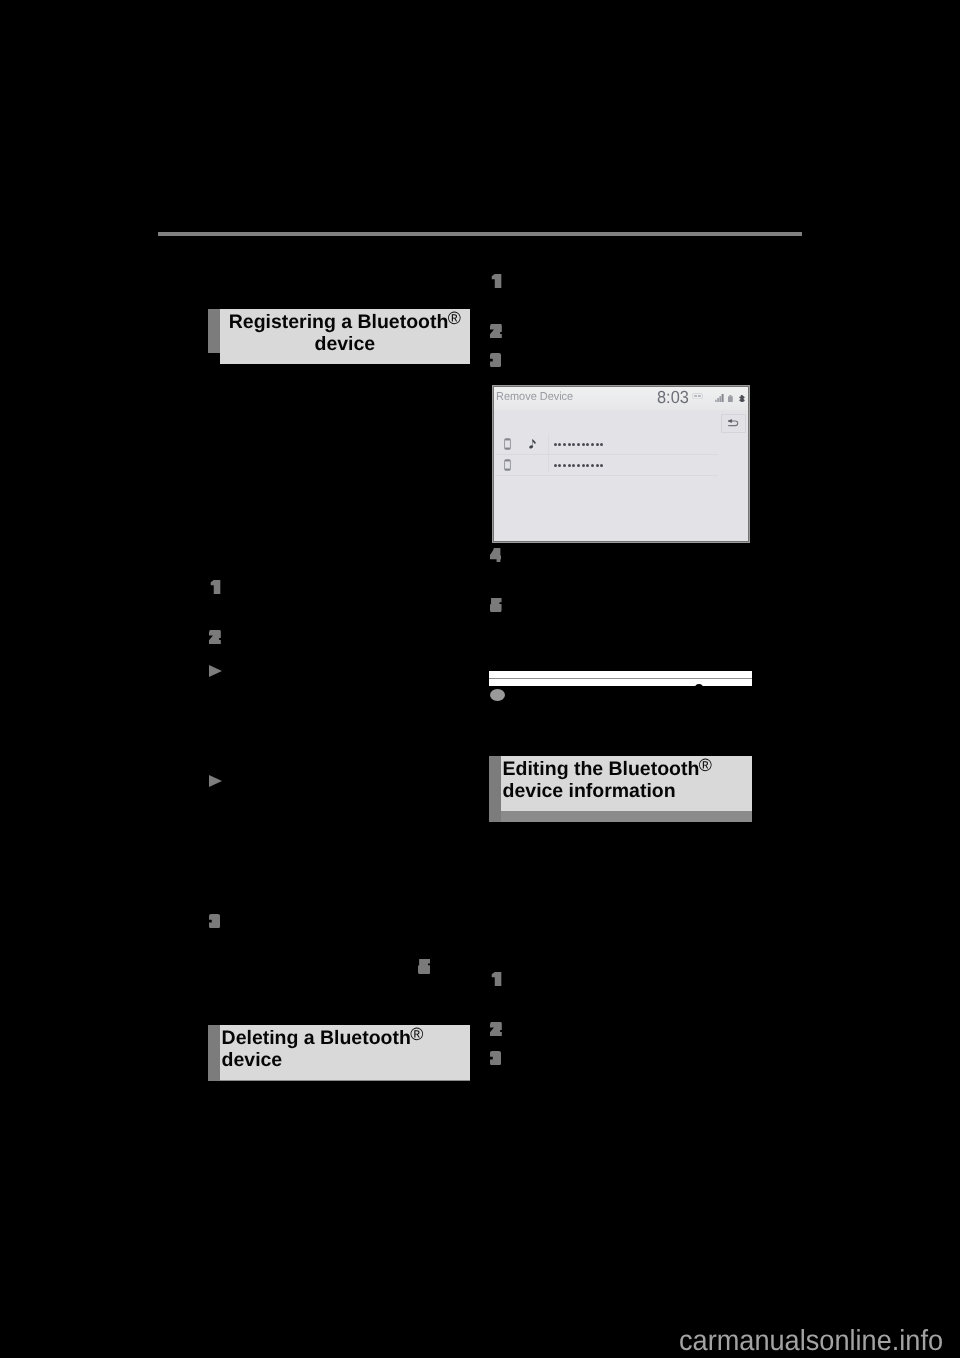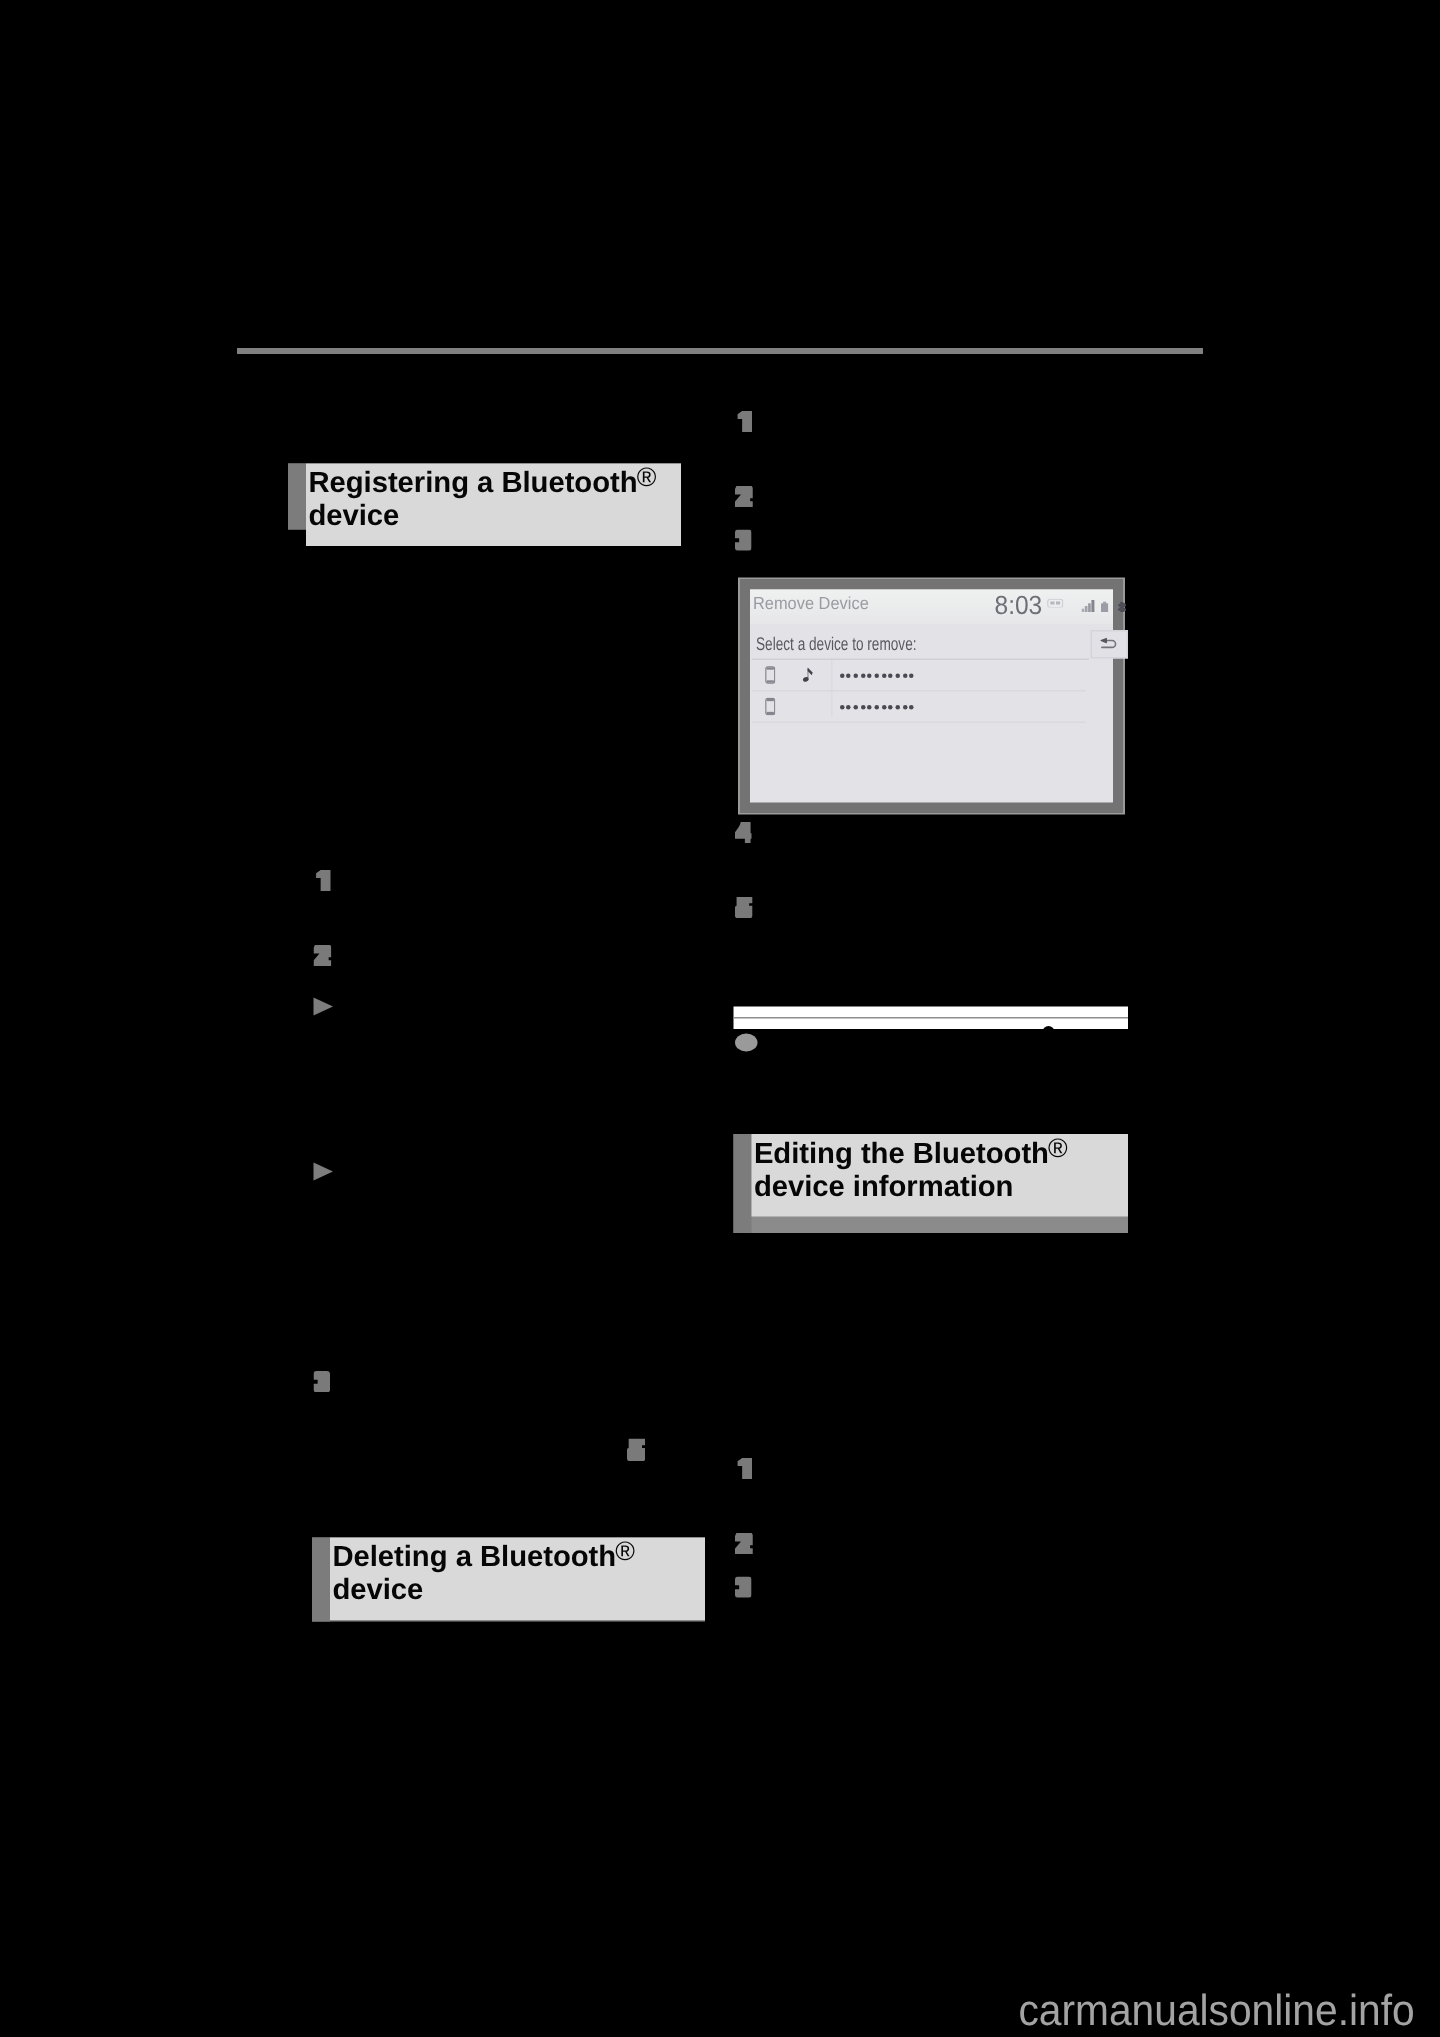--- a/index.html
+++ b/index.html
@@ -38,21 +38,21 @@
   .ref{position:absolute;height:15.2px;line-height:0;font-size:0;}
   .ref svg{display:block;height:15.2px;width:auto;}
 
   
   .wm{position:absolute;color:#a3a3a3;font-size:29px;line-height:29px;
       font-family:"Liberation Sans",sans-serif;white-space:nowrap;
       transform:scaleX(0.936);transform-origin:left top;}
 
   
   .shot{position:absolute;box-sizing:border-box;background:#e3e3e7;
-        border:7px solid #737373;box-shadow:0 0 0 1px #9b9b9b;
+        border:1px solid #737373;box-shadow:0 0 0 1px #9b9b9b;
         filter:blur(0.32px);}
   .shot *{box-sizing:border-box;}
   .sb{position:absolute;left:0;top:0;right:0;height:23px;
       background:linear-gradient(180deg,#eff0f0 0%,#e7e7e9 100%);}
   .sb-title{position:absolute;left:1.6px;top:3.1px;font-size:11.6px;line-height:14px;
             color:#9a9aa2;font-family:"Liberation Sans",sans-serif;
             transform:scaleX(0.943);transform-origin:left top;white-space:nowrap;}
   .sb-time{position:absolute;left:162.5px;top:0.6px;font-size:17.5px;line-height:18px;
            color:#6e6e77;font-family:"Liberation Sans",sans-serif;
            transform:scaleX(0.935);transform-origin:left top;white-space:nowrap;}
@@ -70,21 +70,21 @@
   .dots i{display:inline-block;width:3.1px;height:3.1px;border-radius:50%;
           background:#4a4a53;margin-right:1.6px;}
 </style>
 </head>
 <body>
 
 <div class="page">
 
   <div class="toprule"></div>
 
-  <div class="hbox" style="left:192px;top:309px;width:262px;height:44px;">
+  <div class="hbox" style="left:208px;top:309px;width:262px;height:44px;text-align:center;">
     <div class="bar"></div>
     <div class="sh"></div>
     <div class="t"><span>Registering a Bluetooth</span><sup>®</sup><br><span>device</span></div>
   </div>
 
   <div class="mk" style="left:209px;top:580px;">
       <svg viewBox="0 0 125 150" width="11.92" height="14.3">
         <path d="M50 0 L119 0 L119 150 L50 150 L50 56 L18 56 L18 23 Z" fill="#7a7a7a"></path>
       </svg>
     </div>
@@ -143,24 +143,20 @@
         <rect x="22" y="11" width="9" height="29" fill="#9a9aa3"></rect>
         <rect x="33" y="0" width="10" height="40" fill="#85858f"></rect>
       </svg>
       <svg class="sb-ico" style="left:234.2px;top:7.3px;" width="4.8" height="7.8" viewBox="0 0 24 39">
         <rect x="7" y="0" width="10" height="7" fill="#9c9ca5"></rect>
         <rect x="0" y="6" width="24" height="33" rx="3" fill="#9c9ca5"></rect>
       </svg>
       <svg class="sb-ico" style="left:244.9px;top:7.3px;" width="6.2" height="7.8" viewBox="0 0 31 39">
         <path d="M13 4 L24 12 L13 20 L13 4 Z M13 19 L24 27 L13 35 L13 19 Z M6 12 L24 27 M24 12 L6 27" fill="none" stroke="#4e4e57" stroke-width="8.5" stroke-linejoin="round" stroke-linecap="round"></path>
       </svg>
-    </div>
-    <div class="row-head">
-      <div class="rh-label">Select a device to remove:</div>
-      <div class="rh-line"></div>
     </div>
     <div class="backbtn" style="left:227.4px;top:26.2px;width:24.8px;height:19.2px;">
       <svg style="position:absolute;left:5.1px;top:4.3px;" width="11.8" height="8.4" viewBox="0 0 59 42">
         <path d="M22 10 L42 10 A11.5 11.5 0 0 1 42 33 L8 33" fill="none" stroke="#74747d" stroke-width="5.4" stroke-linecap="round" stroke-linejoin="round"></path>
         <path d="M23 3 L23 17.5 L5 10.2 Z" fill="#56565f" stroke="#56565f" stroke-width="3.4" stroke-linejoin="round"></path>
       </svg>
     </div>
 
     <div class="lrow" style="left:0;top:46.2px;right:0;height:42px;">
       <div class="vsep" style="left:53.6px;top:0px;height:38px;"></div>

